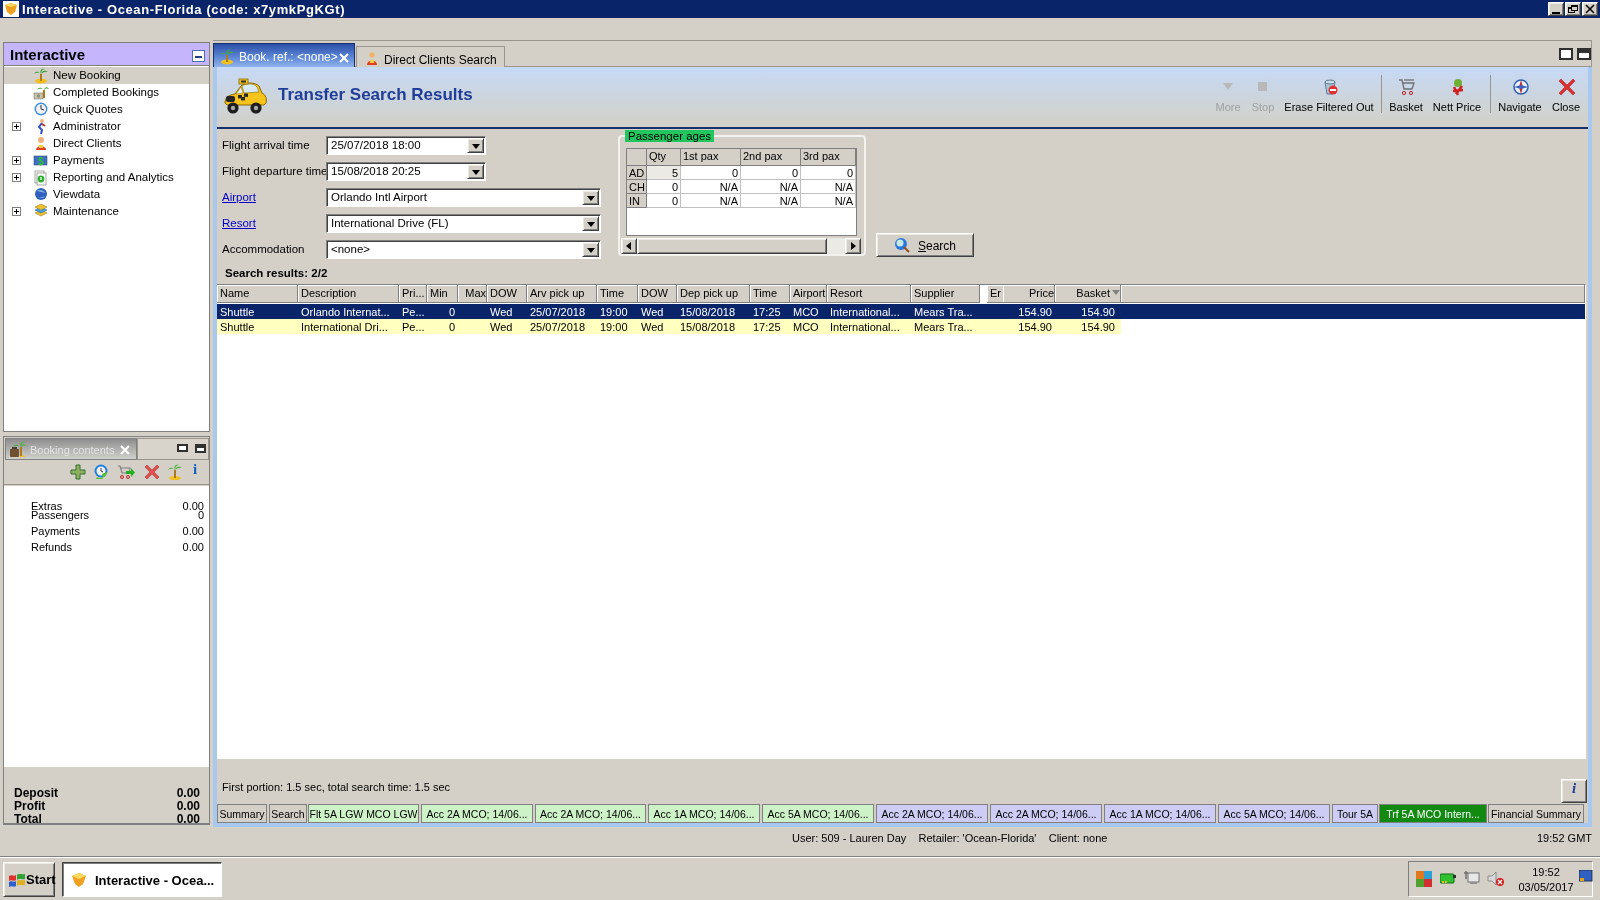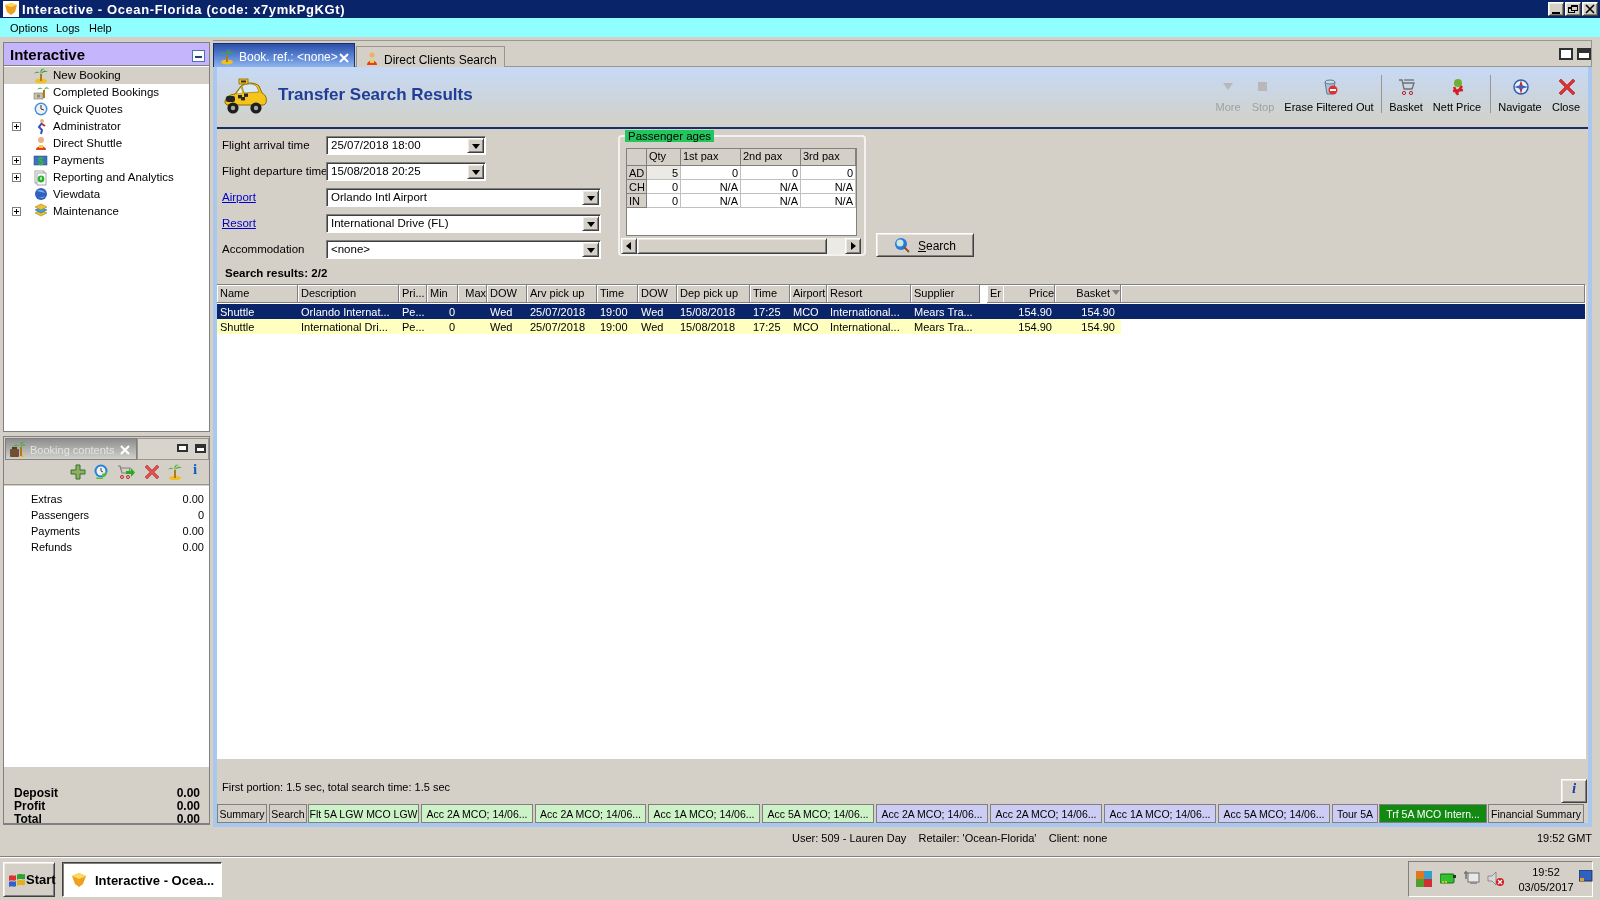--- a/index.html
+++ b/index.html
@@ -116,25 +116,20 @@
       <div style="position:absolute;left:3px;top:9px;width:8px;height:2px;background:#000;"></div>
     </div>
   <div class="abs winbtn" style="left:1565px;">
       <div style="position:absolute;left:2px;top:4px;width:7px;height:6px;border:1px solid #000;border-top-width:2px;"></div>
       <div style="position:absolute;left:5px;top:2px;width:7px;height:6px;border:1px solid #000;border-top-width:2px;background:#D4D0C8;"></div>
     </div>
   <div class="abs winbtn" style="left:1582px;"><svg width="14" height="12">
         <path d="M3 2 L11 10 M11 2 L3 10" stroke="#000" stroke-width="1.6"></path>
       </svg></div>
 
-  <div class="abs" id="menubar">
-      <span style="left:10px;">Options</span>
-      <span style="left:56px;">Logs</span>
-      <span style="left:89px;">Help</span>
-    </div>
 
   <div class="abs" id="treepanel">
     <div class="abs" id="treehead">
         <b>Interactive</b>
       <div class="abs" style="left:188px; top:7px; width:13px; height:12px; background:#fff; border:1px solid #5070B0;">
           <div style="position:absolute;left:2px;top:5px;width:7px;height:2px;background:#204080;"></div>
         </div>
     </div>
     <div class="treerow" style="top:24px; background:#D4D0C8;">
         <svg width="16" height="17" viewBox="0 0 16 17">
@@ -169,21 +164,21 @@
           <path d="M9 6 L12 8" stroke="#C03030" stroke-width="2"></path>
         </svg>
         <span class="lbl">Administrator</span>
       </div>
     <div class="treerow" style="top:92px;">
         <svg width="16" height="17" viewBox="0 0 16 17">
           <circle cx="8" cy="5" r="3" fill="#F0B080"></circle>
           <path d="M3 15 C3 10 13 10 13 15 Z" fill="#E04020"></path>
           <rect x="6" y="10" width="4" height="3" fill="#F0D040"></rect>
         </svg>
-        <span class="lbl">Direct Shuttle</span>
+        <span class="lbl">Direct Clients</span>
       </div>
     <div class="treerow" style="top:109px;">
         <span class="plusbox"></span>
         <svg width="16" height="17" viewBox="0 0 16 17">
           <rect x="1" y="4" width="13" height="9" fill="#4070C0" stroke="#204080" stroke-width="0.5"></rect>
           <text x="5" y="13" font-size="10" fill="#30C030" font-weight="bold">$</text>
         </svg>
         <span class="lbl">Payments</span>
       </div>
     <div class="treerow" style="top:126px;">
@@ -254,21 +249,21 @@
           <path d="M3 1 L8 6 L13 1 L15 3 L10 8 L15 13 L13 15 L8 10 L3 15 L1 13 L6 8 L1 3 Z" fill="#E05050" stroke="#A02020" stroke-width="0.5"></path>
         </svg>
       <svg style="position:absolute;left:163px;top:4px;" width="16" height="16" viewBox="0 0 16 16">
           <ellipse cx="8" cy="14" rx="6" ry="2" fill="#F0C020"></ellipse>
           <rect x="7" y="6" width="2" height="8" fill="#B07820"></rect>
           <path d="M8 6 C4 2 2 4 1 6 C4 4 7 5 8 6 M8 6 C9 2 13 2 15 4 C12 3 9 5 8 6 M8 6 C6 1 10 0 12 1 C9 1 8 4 8 6" fill="#40B030"></path>
         </svg>
       <span style="position:absolute;left:189px;top:1px;color:#1060C0;font-family:'Liberation Serif',serif;font-weight:bold;font-size:15px;">i</span>
     </div>
     <div class="abs" id="bklist">
-      <div class="bkrow" style="top:7px;">
+      <div class="bkrow" style="top:14px;">
           <span class="l">Extras</span>
           <span class="r">0.00</span>
         </div>
       <div class="bkrow" style="top:23px;">
           <span class="l">Passengers</span>
           <span class="r">0</span>
         </div>
       <div class="bkrow" style="top:39px;">
           <span class="l">Payments</span>
           <span class="r">0.00</span>

